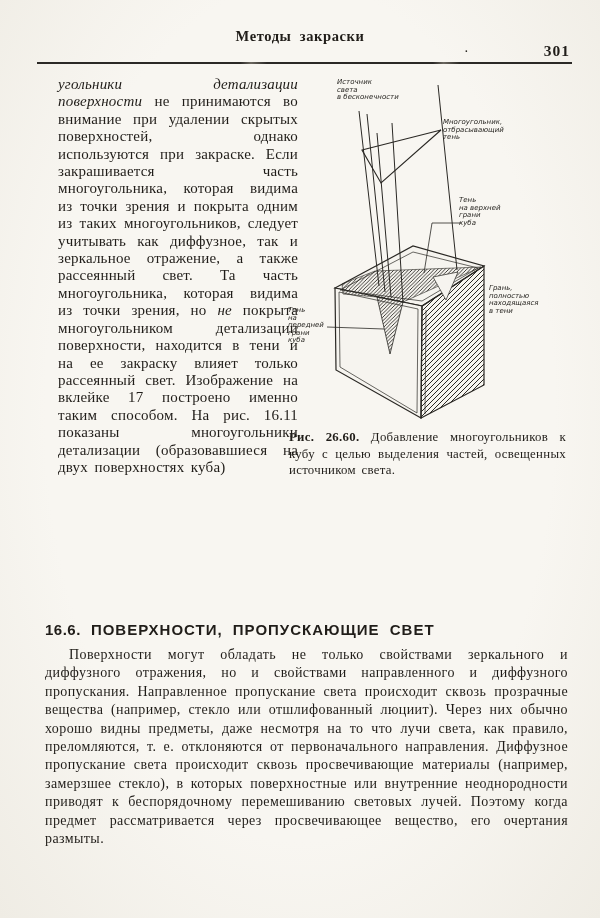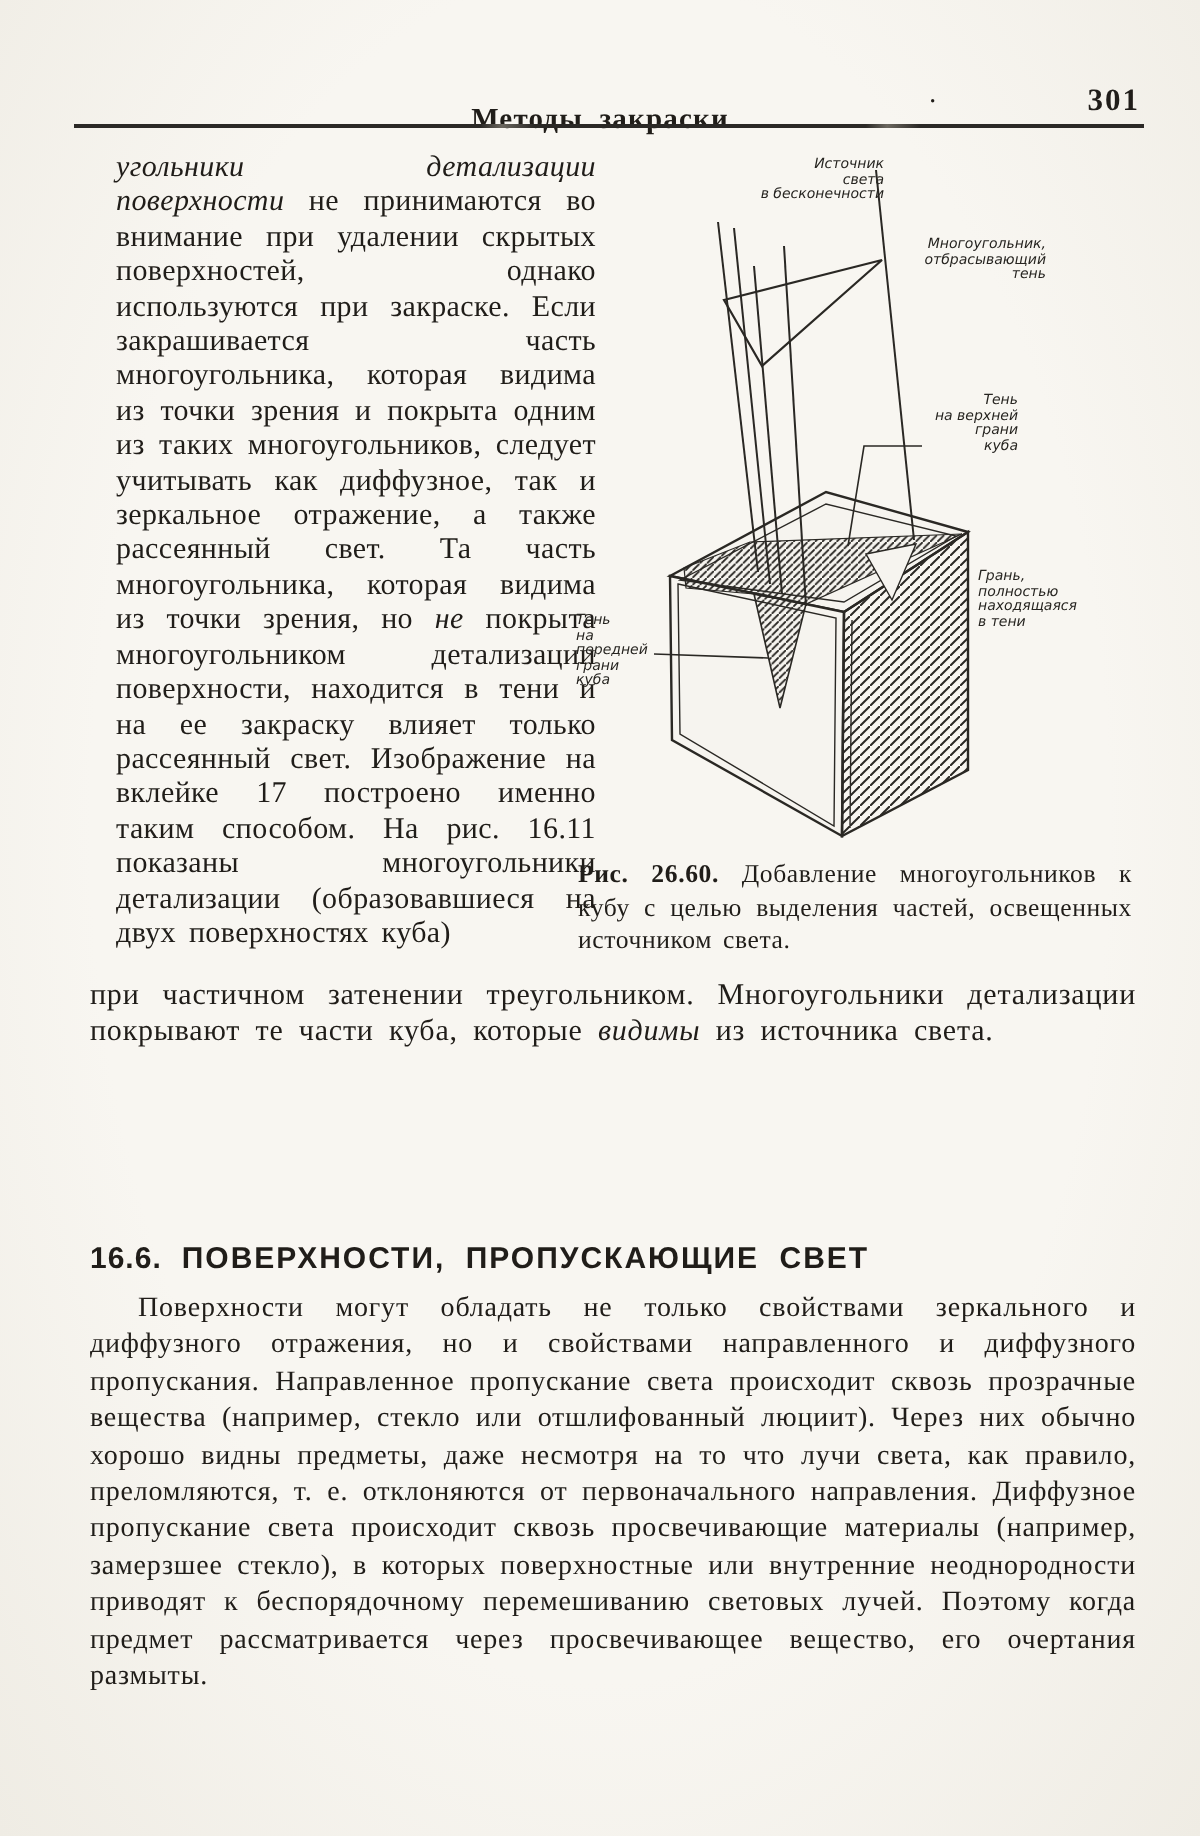--- a/index.html
+++ b/index.html
@@ -10,21 +10,21 @@
     background-image:radial-gradient(ellipse at 50% 45%, #f8f6f1 60%, #efece4 100%);
     color:#201d19;
     font-family:"Liberation Serif","DejaVu Serif",serif;
     overflow:hidden;
   }
   .it{font-style:italic;}
   .bd{font-weight:bold;}
 
   
   .hdr-title{
-    position:absolute;left:40px;top:52px;width:520px;
+    position:absolute;left:40px;top:28px;width:520px;
     text-align:center;font-weight:bold;font-size:14.5px;letter-spacing:.6px;word-spacing:4px;
   }
   .hdr-dot{position:absolute;left:464px;top:44px;font-size:14px;}
   .hdr-folio{position:absolute;right:30px;top:42px;font-weight:bold;font-size:15.5px;letter-spacing:1px;}
   .hdr-rule{
     position:absolute;left:37px;top:62px;width:535px;height:2px;
     background:linear-gradient(90deg,#2b2926 0%,#2b2926 38%,#6b675f 40%,#2b2926 43%,#2b2926 74%,#6b675f 76%,#2b2926 79%);
   }
 
   
@@ -36,21 +36,21 @@
 
   
   .figure{position:absolute;left:285px;top:73px;width:285px;height:352px;}
   .figure svg{position:absolute;left:0;top:0;}
   .fig-label{
     position:absolute;
     font-family:"DejaVu Sans","Liberation Sans",sans-serif;
     font-style:italic;font-size:7px;line-height:7.6px;
     white-space:pre-line;color:#262420;
   }
-  .lb-center{text-align:right;}
+  .lb-center{text-align:left;}
   .caption{
     position:absolute;left:289px;top:429px;width:277px;
     font-size:12.8px;line-height:16.6px;text-align:justify;
     letter-spacing:.3px;word-spacing:2px;
   }
 
   
   .mainflow{
     position:absolute;left:45px;top:490px;width:523px;
     font-size:15px;line-height:17.8px;text-align:justify;
@@ -140,21 +140,20 @@
     <div class="fig-label" style="left:3px;top:234px;width:44px;">Тень
 на
 передней
 грани
 куба</div>
   </div>
 
   <div class="caption"><span class="bd">Рис. 26.60.</span><span> Добавление многоугольников к кубу с целью выделения частей, освещенных источником света.</span></div>
 
   <div class="mainflow">
-    <p><span>при частичном затенении треугольником. Многоугольники детализации покрывают те части куба, которые </span><span class="it">видимы</span><span> из источника света.</span></p>
   </div>
 
   <div class="sect-heading">
     <span class="sect-num">16.6.</span><span>ПОВЕРХНОСТИ, ПРОПУСКАЮЩИЕ СВЕТ</span>
   </div>
 
   <div class="para4">
     <p>Поверхности могут обладать не только свойствами зеркального и диффузного отражения, но и свойствами направленного и диффузного пропускания. Направленное пропускание света происходит сквозь прозрачные вещества (например, стекло или отшлифованный люциит). Через них обычно хорошо видны предметы, даже несмотря на то что лучи света, как правило, преломляются, т. е. отклоняются от первоначального направления. Диффузное пропускание света происходит сквозь просвечивающие материалы (например, замерзшее стекло), в которых поверхностные или внутренние неоднородности приводят к беспорядочному перемешиванию световых лучей. Поэтому когда предмет рассматривается через просвечивающее вещество, его очертания размыты.</p>
   </div>
 

